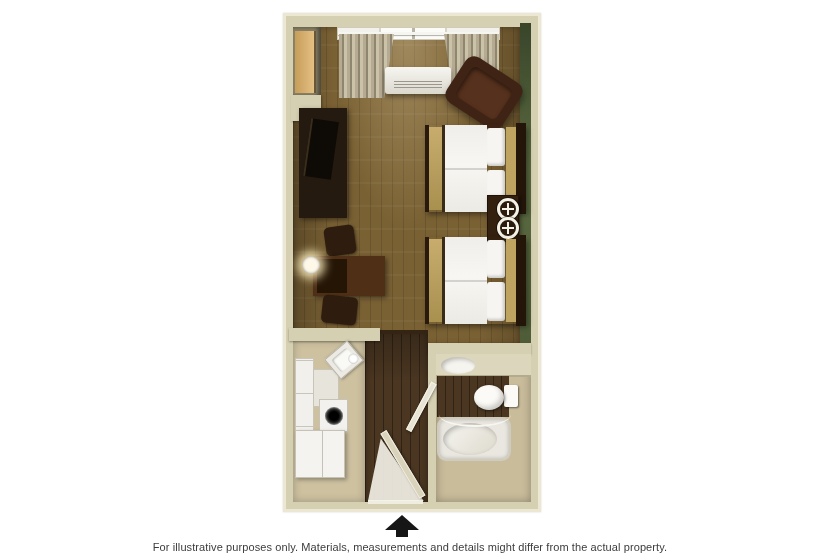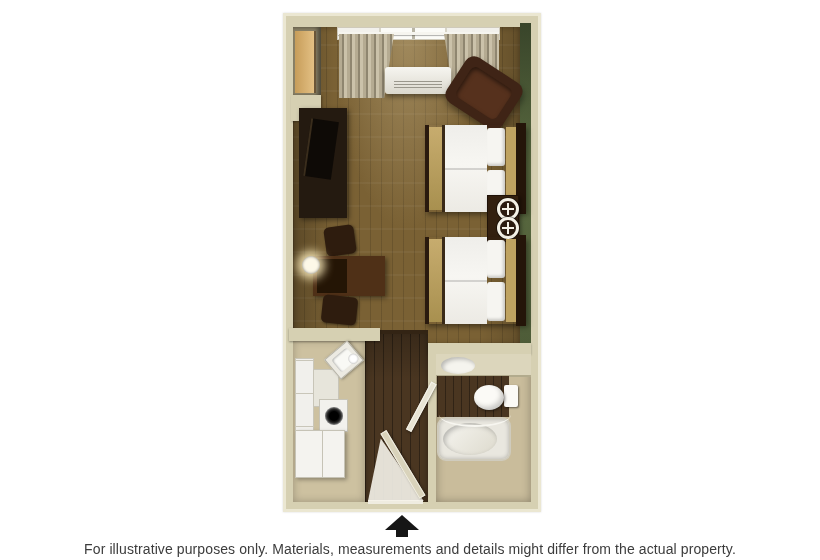--- a/index.html
+++ b/index.html
@@ -130,21 +130,21 @@
   .tub{left:154px;top:404px;width:74px;height:44px;background:#e9e7df;border:2px solid #cfcbbd;
     border-radius:9px;box-sizing:border-box;box-shadow:inset 0 0 4px rgba(0,0,0,.25);}
   .tub-basin{left:4px;top:4px;width:54px;height:32px;border-radius:50%;background:linear-gradient(135deg,#f6f5f0,#dddacd);
     box-shadow:inset 2px 2px 5px rgba(0,0,0,.25);}
   .shower-rod{left:156px;top:390px;width:72px;height:22px;border-bottom:2px solid #f7f6f0;border-radius:50%;}
 
   
   .arrow-head{left:385px;top:515px;width:0;height:0;border-left:17px solid transparent;
     border-right:17px solid transparent;border-bottom:15px solid var(--arrow-black,#161616);}
   .arrow-stem{left:396px;top:529px;width:12px;height:8px;background:var(--arrow-black,#161616);}
-  .disclaimer{left:0;top:541px;width:820px;text-align:center;font-size:14px;letter-spacing:.1px;
+  .disclaimer{left:0;top:541px;width:820px;text-align:center;font-size:11px;letter-spacing:.1px;
     color:var(--disclaimer-text,#3c3c3c);}
 </style>
 </head>
 <body>
 
 <div class="stage">
 
   <div class="abs plan">
 
     <div class="abs floor-main"></div>

